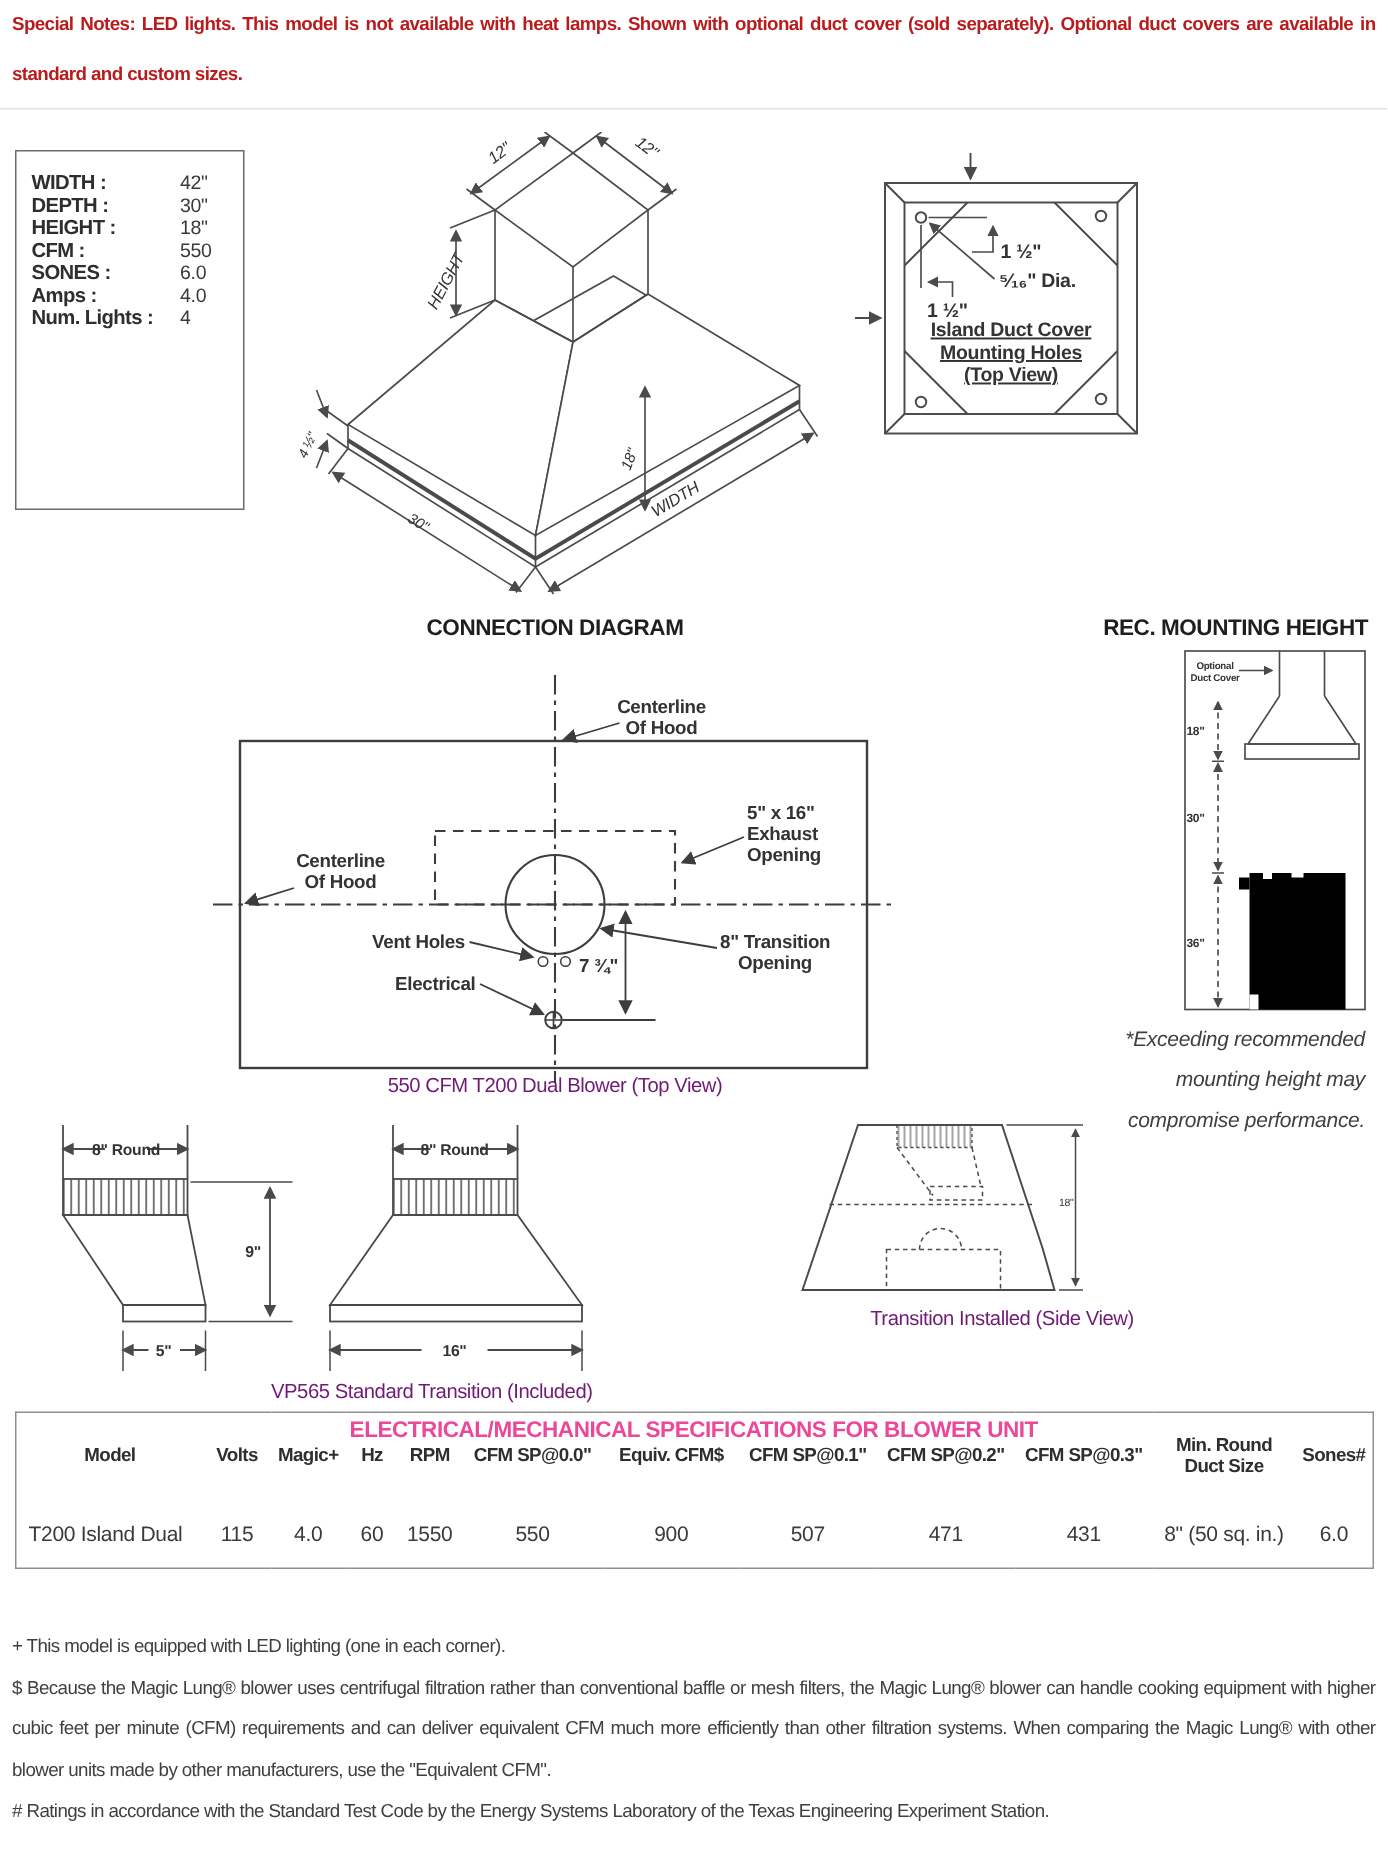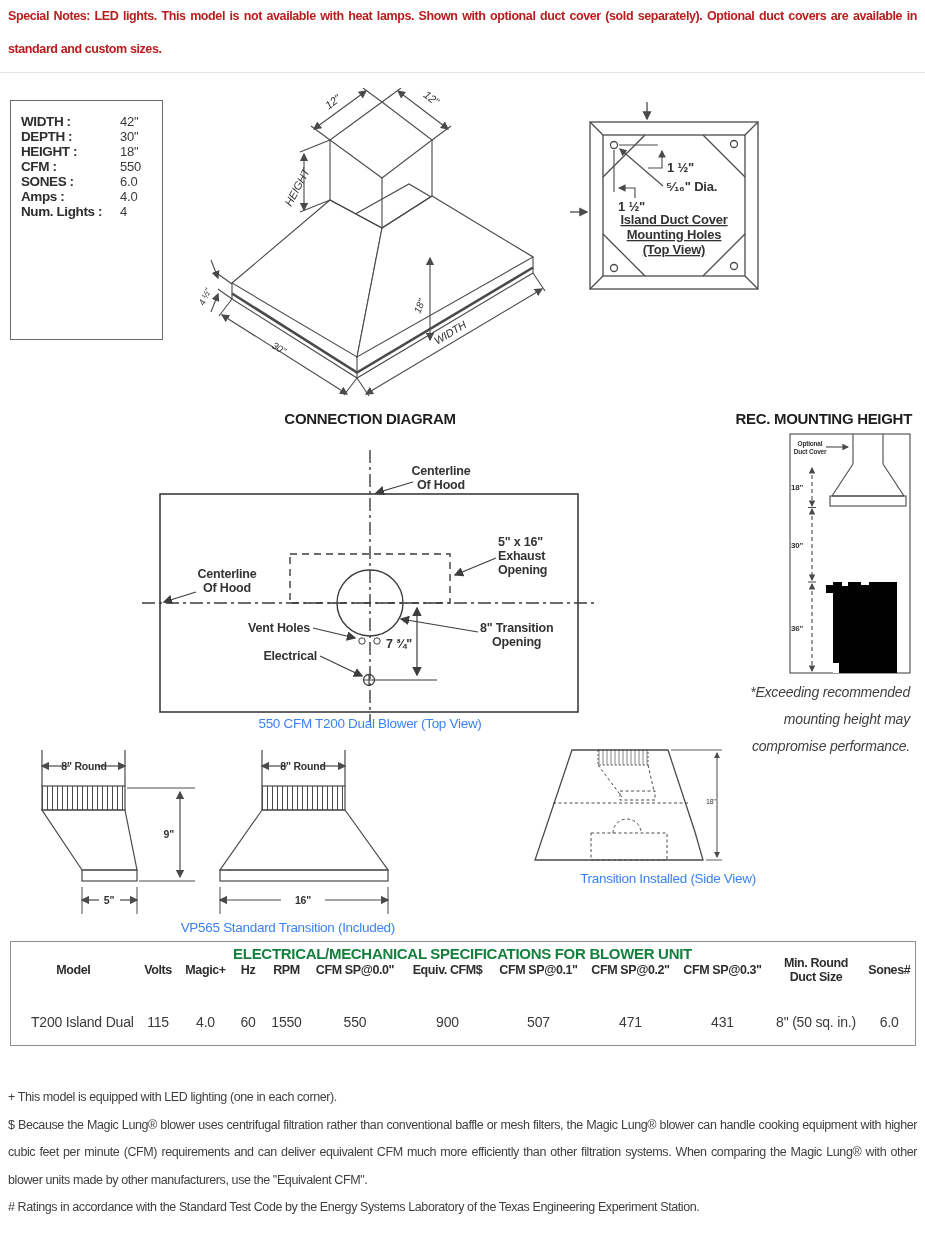--- a/index.html
+++ b/index.html
@@ -7,27 +7,27 @@
   #page{position:relative;width:925px;height:1248px;background:#fff;overflow:hidden;letter-spacing:-0.2px;}
   .notes{position:absolute;left:8px;top:0;width:909px;font-size:12.5px;line-height:33px;letter-spacing:-0.4px;text-align:justify;color:#b91c1c;font-weight:bold;}
   .divider{position:absolute;left:0;top:72px;width:925px;height:1px;background:#e2e2e2;}
   .specs-box{position:absolute;left:10px;top:100px;width:153px;height:240px;border:1.5px solid #6b6b6b;box-sizing:border-box;display:flex;flex-direction:column;justify-content:flex-start;padding:13px 8px 13px 10px;}
   .spec-row{display:grid;grid-template-columns:99px 1fr;align-items:baseline;}
   .spec-label{font-weight:bold;font-size:13.5px;color:#2e2e2e;letter-spacing:-0.4px;}
   .spec-value{font-size:13px;color:#3a3a3a;}
   .diagram{position:absolute;}
   svg text{font-family:"Liberation Sans",sans-serif;fill:#333;}
   .sec-title{position:absolute;font-weight:bold;font-size:15px;color:#1e1e1e;letter-spacing:-0.3px;}
-  .caption{position:absolute;font-size:13.5px;color:#3b82f6;text-align:center;letter-spacing:-0.3px;}
+  .caption{position:absolute;font-size:13.5px;color:#701a75;text-align:center;letter-spacing:-0.3px;}
   .mount-note{position:absolute;left:690px;top:679px;width:220px;text-align:right;font-size:14px;line-height:27px;color:#3f3f3f;font-style:italic;}
-  .tbl-title{position:absolute;left:0;top:945px;width:925px;text-align:center;font-weight:bold;font-size:15px;color:#15803d;letter-spacing:-0.3px;}
+  .tbl-title{position:absolute;left:0;top:945px;width:925px;text-align:center;font-weight:bold;font-size:15px;color:#ec4899;letter-spacing:-0.3px;}
   table.spec{position:absolute;left:10px;top:941px;width:905px;border:1px solid #8f8f8f;border-collapse:collapse;table-layout:fixed;}
   table.spec th{font-weight:bold;font-size:12.5px;color:#2e2e2e;text-align:center;vertical-align:middle;height:56px;white-space:pre-line;letter-spacing:-0.4px;padding:0 1px;}
   table.spec td{font-size:14px;color:#3a3a3a;text-align:center;vertical-align:middle;height:45px;letter-spacing:-0.2px;}
-  table.spec td.model{text-align:left;padding-left:20px;}
+  table.spec td.model{text-align:left;padding-left:8px;}
   .footnotes{position:absolute;left:8px;top:1084px;width:909px;font-size:12.5px;line-height:27.5px;letter-spacing:-0.4px;color:#3f3f3f;}
   .footnotes p{margin:0;}
   .footnotes p.just{text-align:justify;}
 </style>
 </head>
 <body>
 
 <div id="page">
 
   <div class="notes">Special Notes: LED lights. This model is not available with heat lamps. Shown with optional duct cover (sold separately). Optional duct covers are available in standard and custom sizes.</div>

